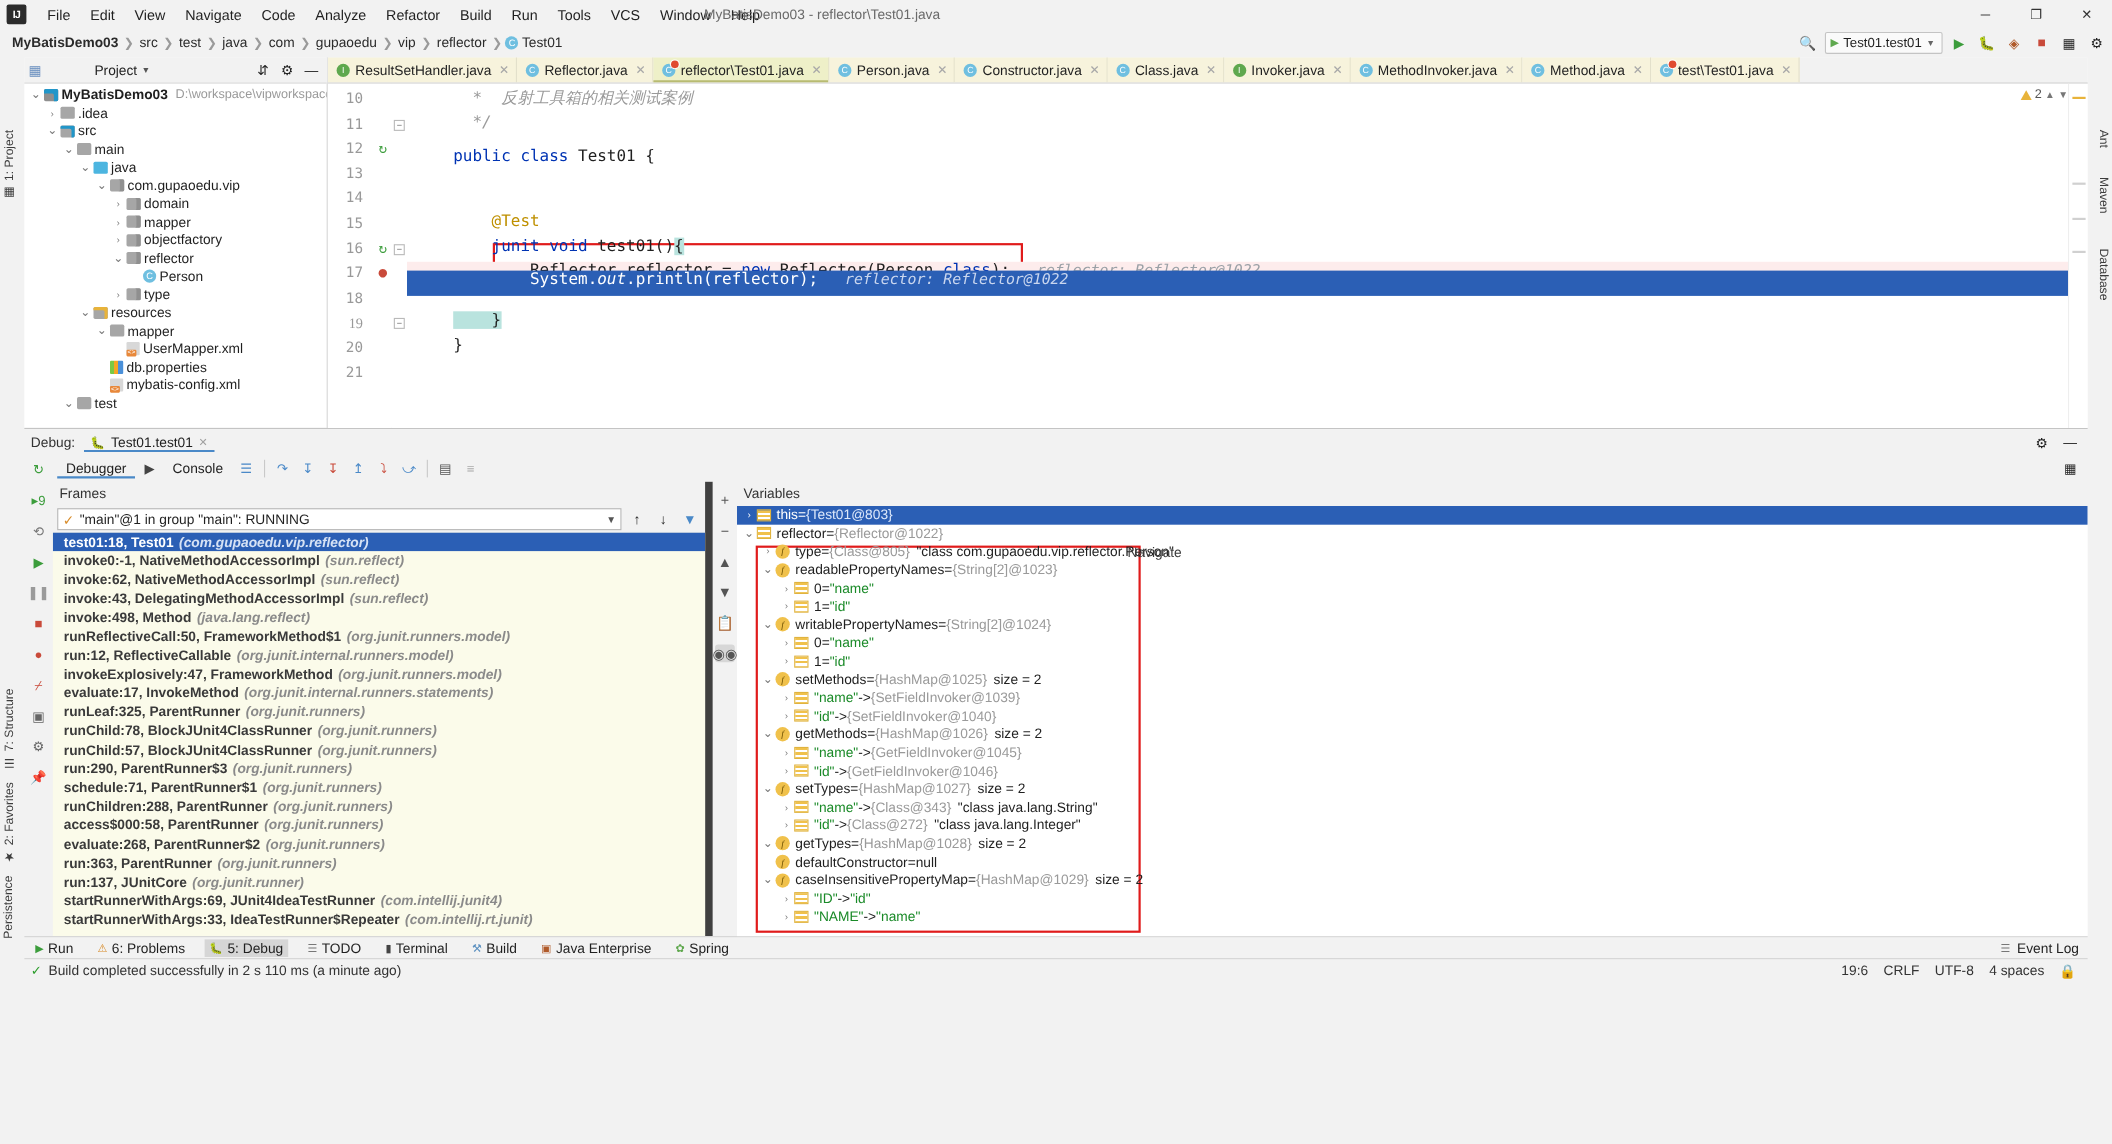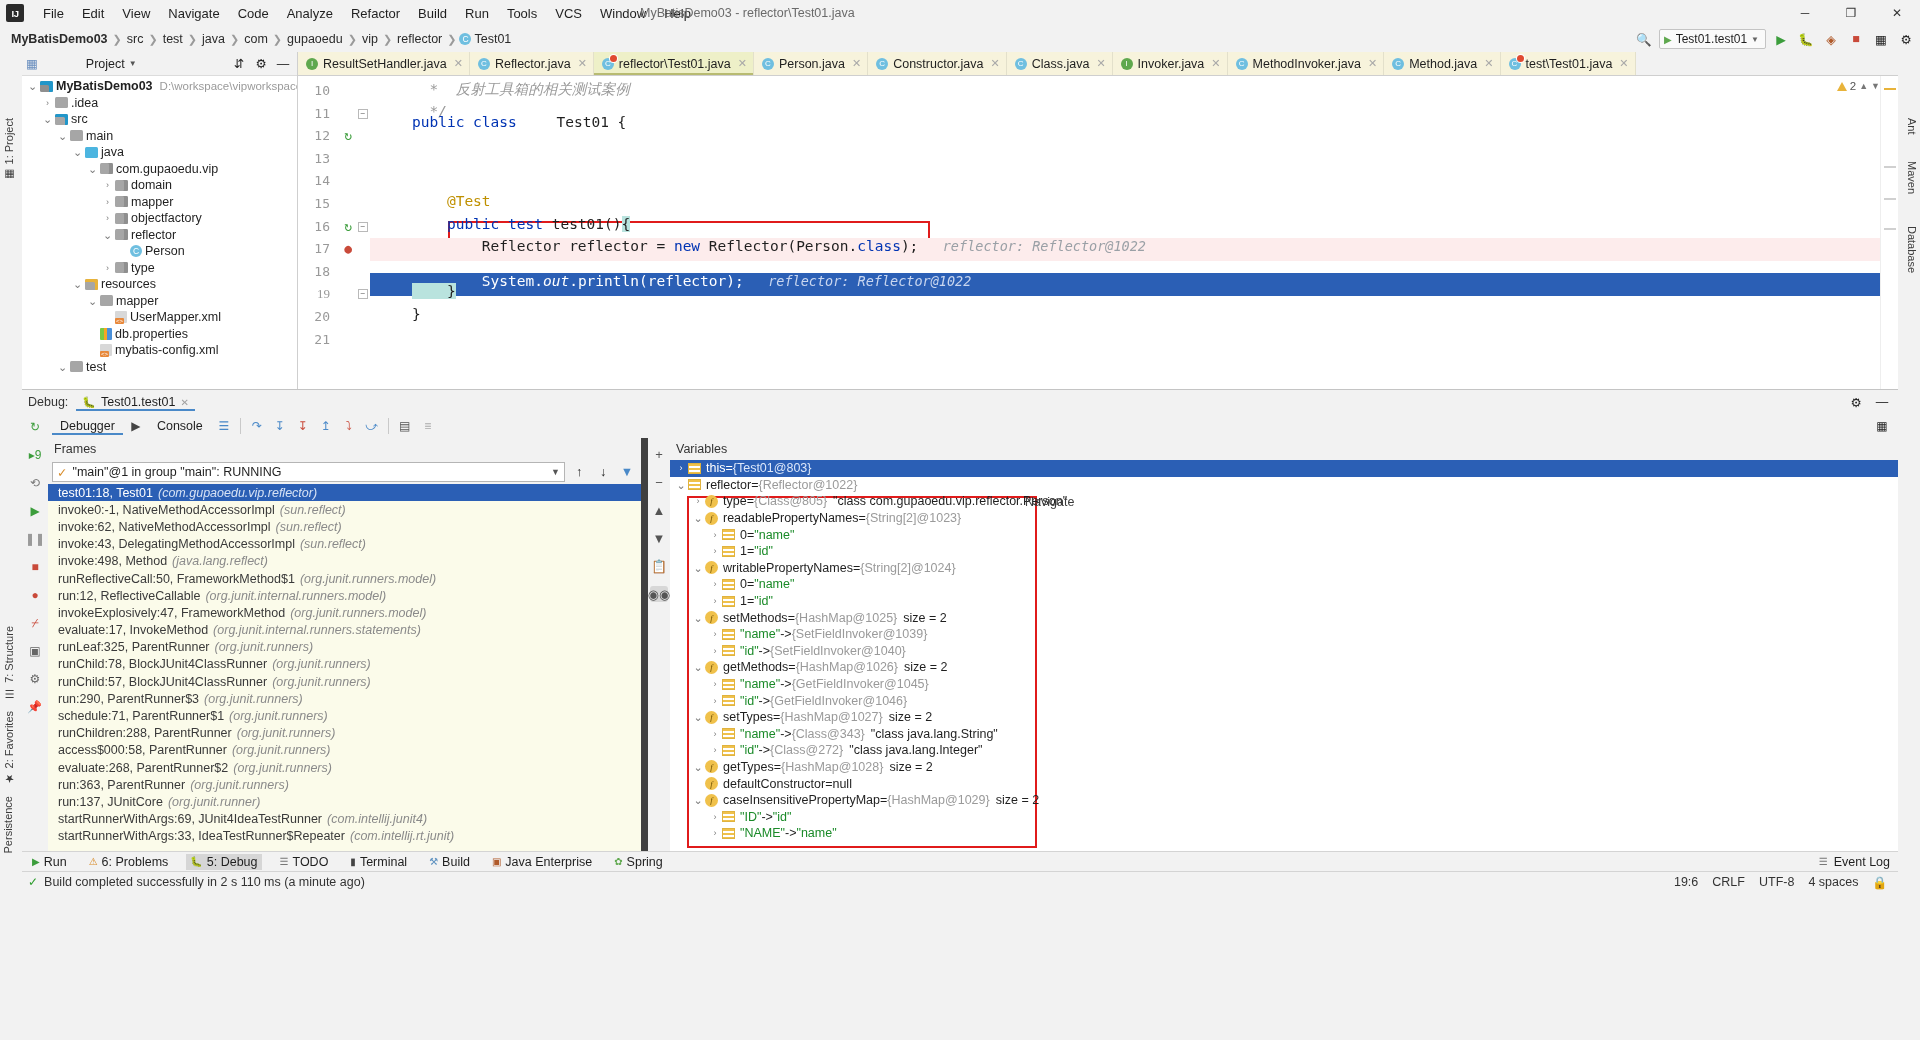--- a/index.html
+++ b/index.html
@@ -136,21 +136,21 @@
   .dbg-tb-tab.active { box-shadow: inset 0 -2px 0 #4a89c8; }
   .dbg-tb-ico { width:20px; height:18px; display:flex; align-items:center; justify-content:center; font-size:12px;}
   .sep-v { width:1px; height:16px; background:#c9c9c9; margin:0 3px; }
   .dbg-split { flex:1; display:flex; min-height:0; }
   .frames-pane { width:600px; display:flex; flex-direction:column; border-right:7px solid #404040; }
   .pane-title { height:22px; display:flex; align-items:center; padding-left:6px; font-size:12.5px; color:#333; }
   .thread-row { height:24px; display:flex; align-items:center; padding:0 4px; gap:4px; }
   .thread-sel { flex:1; height:20px; border:1px solid #b5b5b5; background:#fff; display:flex; align-items:center;
                 padding:0 4px; font-size:12.5px; gap:5px; }
   .thread-sel .chev { margin-left:auto; font-size:9px; color:#555; }
-  .frames-list { flex:1; overflow:hidden; background:#fbfbea; font-size:12.5px; }
+  .frames-list { flex:1; overflow:hidden; background:#fbfbea; font-size:12.5px;font-weight:bold; }
   .frame-row { height:17.2px; display:flex; align-items:center; padding-left:10px; white-space:nowrap;
                color:#3a3a3a; }
   .frame-row.active { background:#2b5fb5; color:#fff; }
   .frame-row .pkg { font-style:italic; color:#8a8a8a; margin-left:5px; }
   .frame-row.active .pkg { color:#d6e2f5; }
   .frames-side { width:22px; background:#f2f2f2; display:flex; flex-direction:column; align-items:center;
                  padding-top:8px; gap:12px; }
   .vars-pane { flex:1; display:flex; flex-direction:column; min-width:0; position:relative; }
   .vars-list { flex:1; background:#fff; overflow:hidden; font-size:12.5px; position:relative; }
   .vrow { height:16.6px; display:flex; align-items:center; white-space:nowrap; }
@@ -447,27 +447,27 @@
               </div>
             <div class="fold-col" id="foldcol">
                 <div class="fold-mark" style="top: 32.6px;">−</div>
                 <div class="fold-mark" style="top: 145.6px;">−</div>
                 <div class="fold-mark" style="top: 213.4px;">−</div>
               </div>
             <div class="code-col" id="codecol">
               <div class="redbox" style="left:78px; top:145px; width:482px; height:26px;"></div>
             <div class="cline" style="top: 4px;"><span class="cmt">  *  反射工具箱的相关测试案例</span></div>
                 <div class="cline" style="top: 26.6px;"><span class="cmt">  */</span></div>
-                <div class="cline" style="top: 38px; gap: 31px;"><span class="kw">public class </span><span>Test01 {</span></div>
+                <div class="cline" style="top: 58px;"><span class="kw">public class </span><span>Test01 {</span></div>
                 <div class="cline" style="top: 71.8px;"></div>
                 <div class="cline" style="top: 94.4px;"></div>
                 <div class="cline" style="top: 117px;"><span class="ann">    @Test</span></div>
-                <div class="cline" style="top: 139.6px;"><span class="kw">    public test </span><span>test01()</span><span class="caret-hl">{</span></div>
+                <div class="cline" style="top: 139.6px;"><span class="kw">    junit void </span><span>test01()</span><span class="caret-hl">{</span></div>
                 <div class="cline exec" style="top: 162.2px;"><span>        Reflector reflector = </span><span class="kw">new </span><span>Reflector(Person.</span><span class="kw">class</span><span>);</span><span class="hint">   reflector: Reflector@1022</span></div>
-                <div class="cline sel" style="top: 197px;"><span>        System.</span><span style="font-style: italic;">out</span><span>.println(reflector);</span><span class="hint">   reflector: Reflector@1022</span></div>
+                <div class="cline sel" style="top: 170px;"><span>        System.</span><span style="font-style: italic;">out</span><span>.println(reflector);</span><span class="hint">   reflector: Reflector@1022</span></div>
                 <div class="cline" style="top: 207.4px;"><span class="caret-hl">    }</span></div>
                 <div class="cline" style="top: 230px;"><span>}</span></div>
                 <div class="cline" style="top: 252.6px;"></div>
               </div>
             <div class="right-gut">
               <div class="scroll-mark" style="background:#e8b33a; top:12px;"></div>
               <div class="scroll-mark" style="background:#d0d0d0; top:90px;"></div>
               <div class="scroll-mark" style="background:#d0d0d0; top:122px;"></div>
               <div class="scroll-mark" style="background:#d0d0d0; top:152px;"></div>
             </div>

